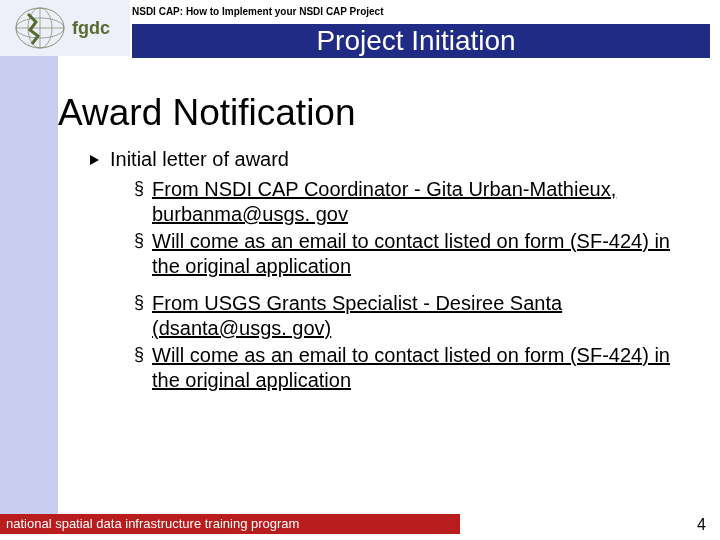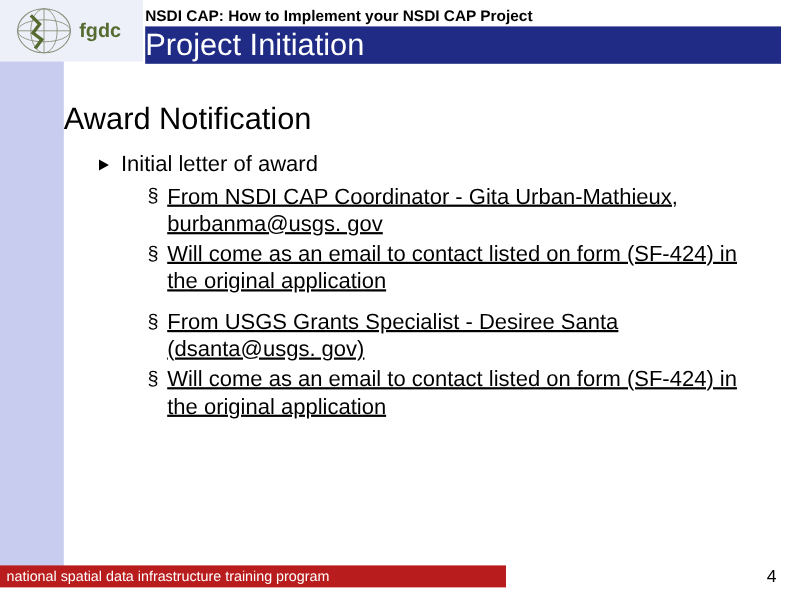--- a/index.html
+++ b/index.html
@@ -26,44 +26,44 @@
     background: #eef0f9;
     display: flex;
     align-items: center;
     justify-content: flex-end;
     overflow: hidden;
   }
   .logo-box svg { width: 120px; height: 48px; }
   .header-top {
     position: absolute;
     left: 132px; top: 6px;
-    font-size: 14px;
+    font-size: 10px;
     font-weight: bold;
     color: #000;
   }
   .header-bar {
     position: absolute;
     left: 132px; top: 24px;
     right: 10px;
     height: 34px;
     background: #1f2b84;
     color: #fff;
     font-size: 28px;
-    text-align: left;
+    text-align: center;
     padding-right: 10px;
     line-height: 34px;
   }
   .content {
     position: absolute;
     left: 62px; top: 92px;
     right: 20px;
     color: #000;
   }
   .content h1 {
-    font-size: 28px;
+    font-size: 37px;
     font-weight: normal;
     margin-bottom: 14px;
     margin-left: -4px;
   }
   .lvl1 {
     margin-left: 28px;
     margin-bottom: 6px;
     font-size: 20px;
     position: relative;
     padding-left: 20px;

